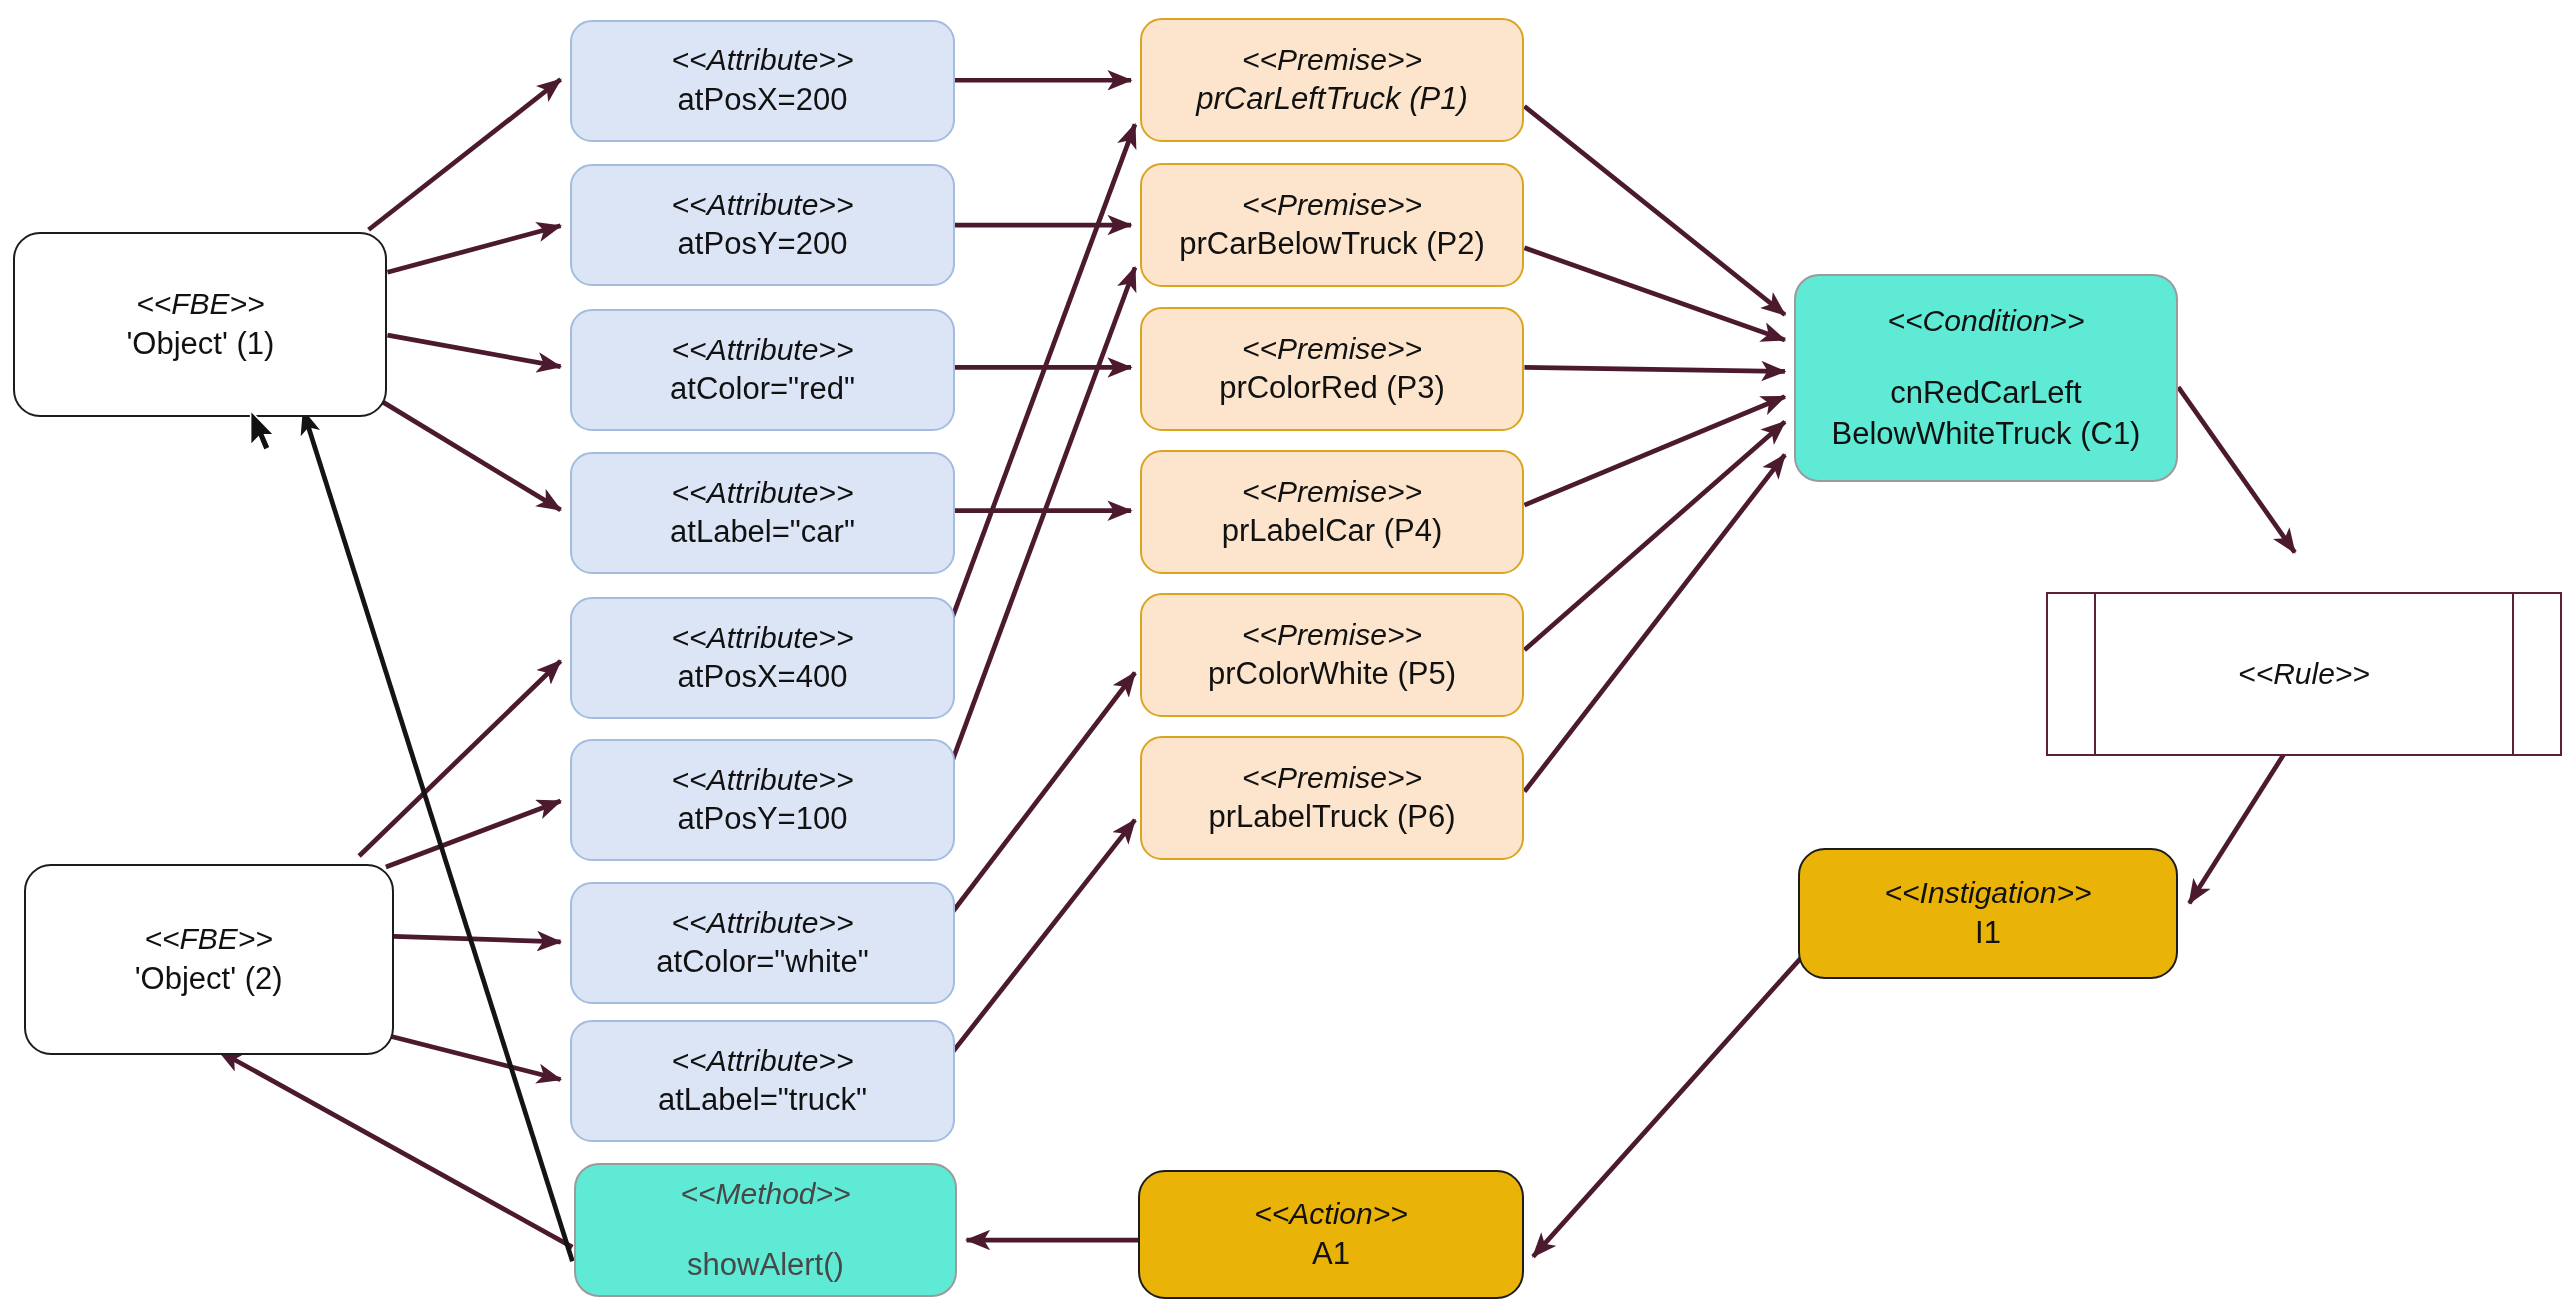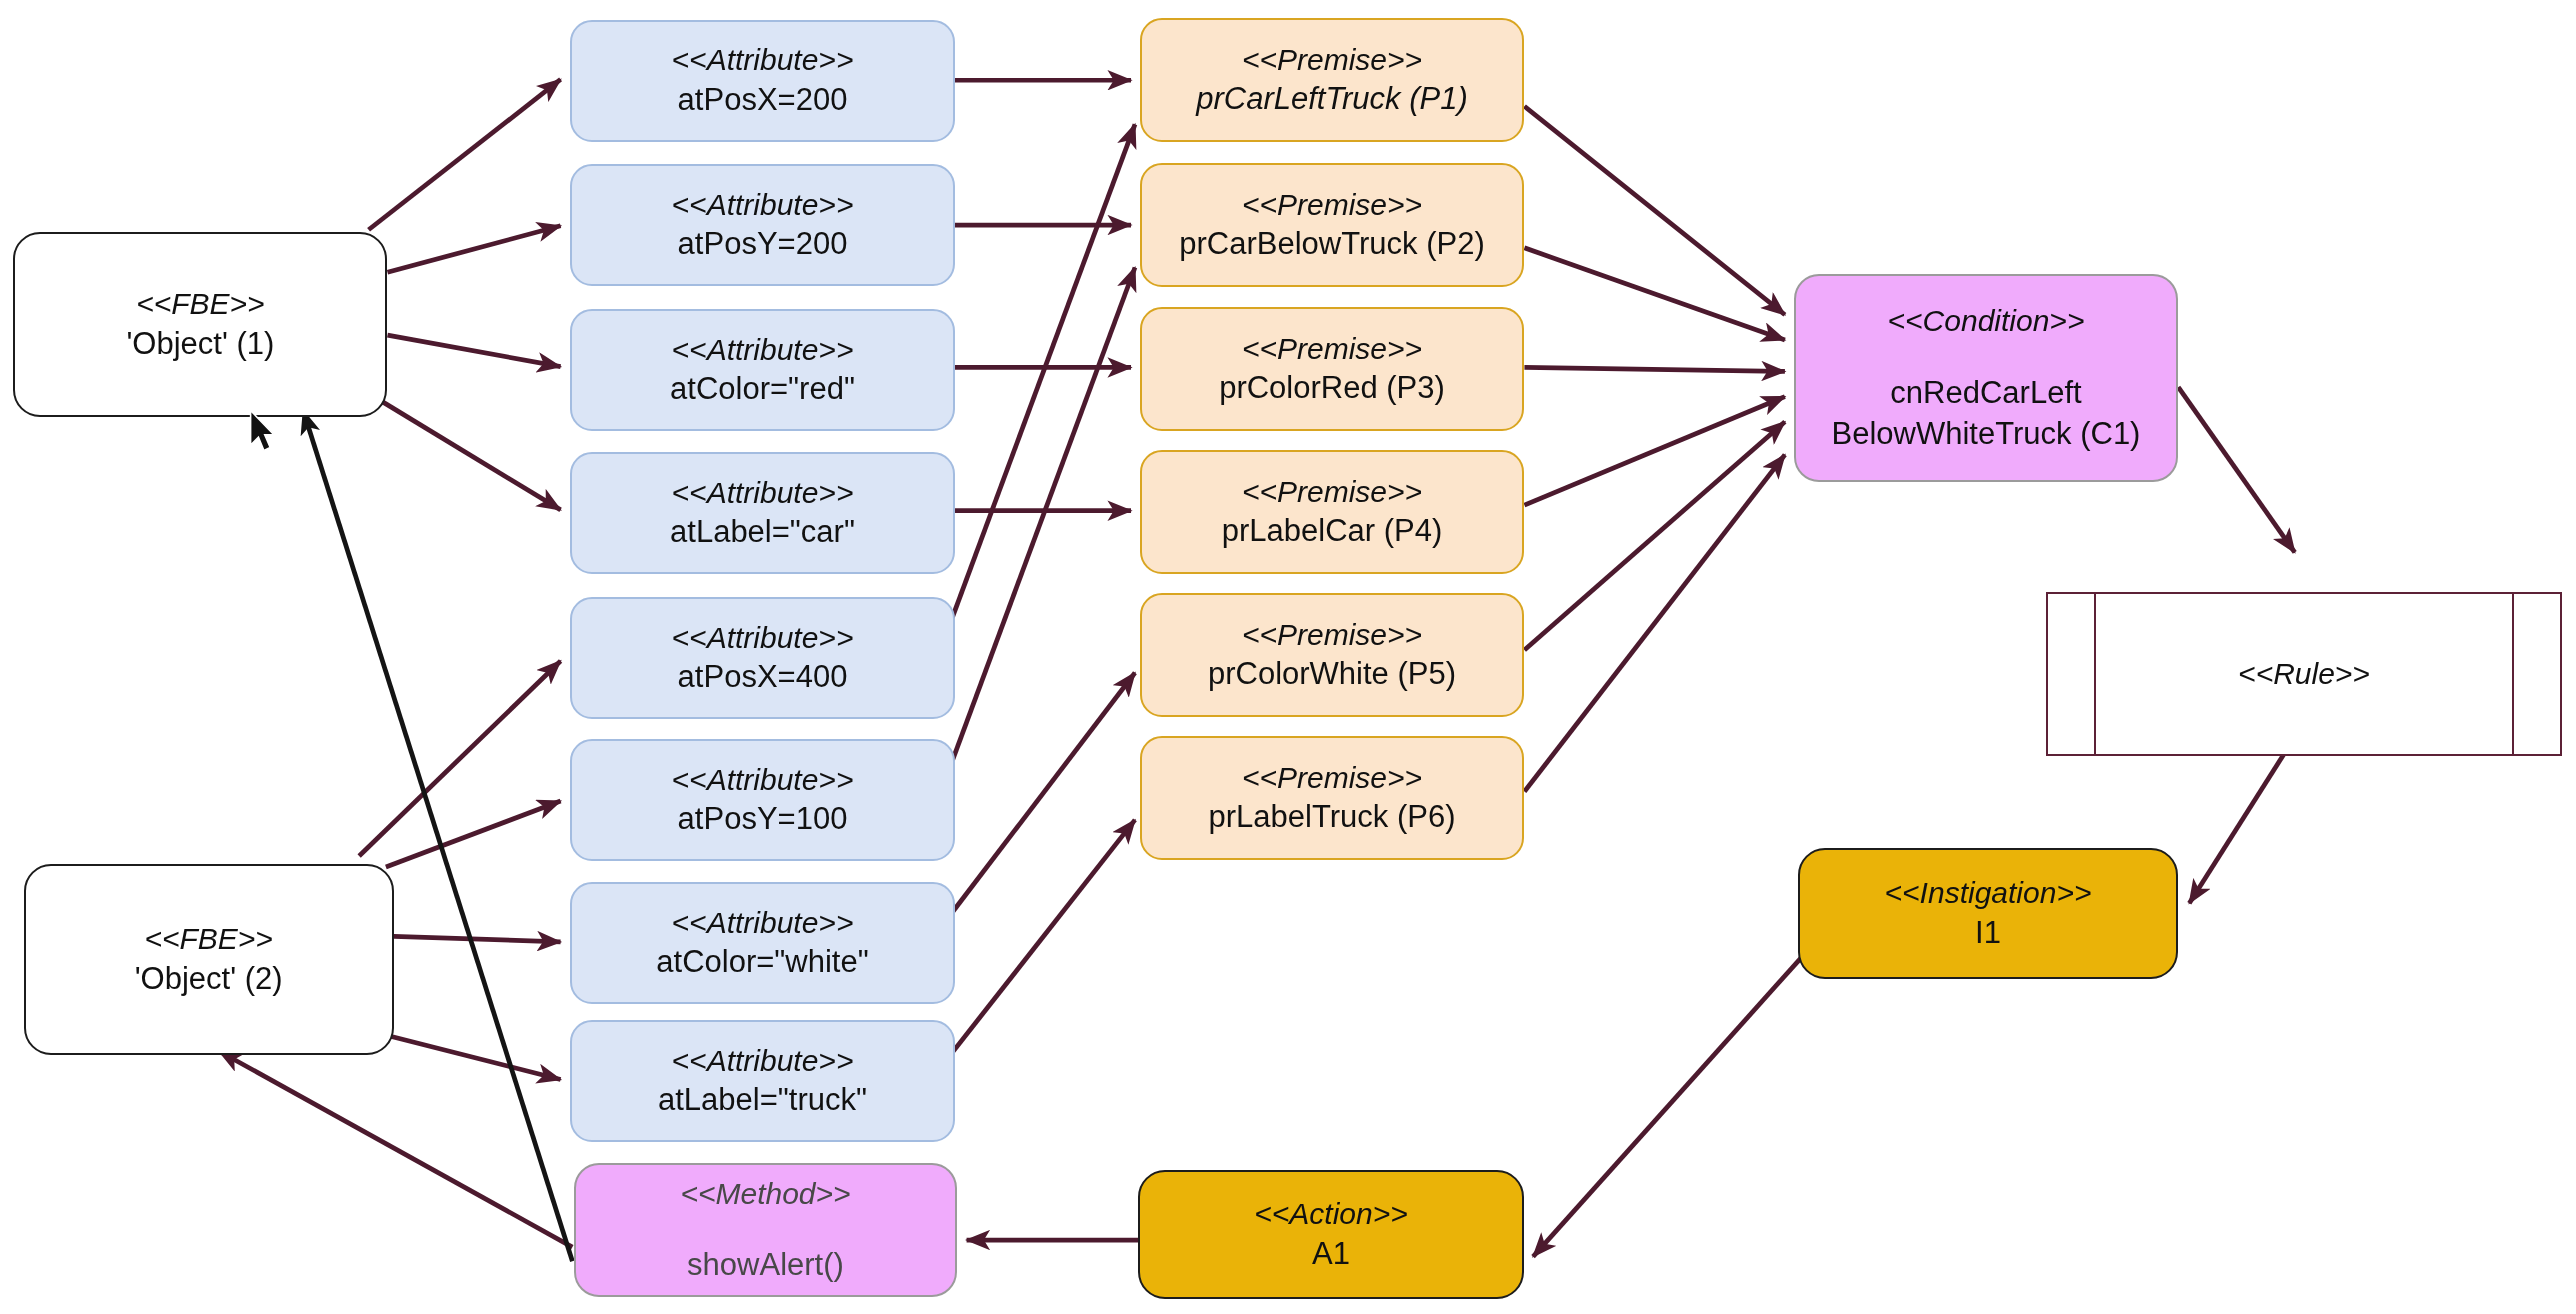--- a/index.html
+++ b/index.html
@@ -5,21 +5,21 @@
   html,body{margin:0;padding:0;background:#ffffff;}
   body{width:2576px;height:1314px;position:relative;font-family:"Liberation Sans",sans-serif;overflow:hidden;}
   .wires{position:absolute;left:0;top:0;z-index:1;pointer-events:none;}
   .node{position:absolute;z-index:2;box-sizing:border-box;display:flex;flex-direction:column;
         align-items:center;justify-content:center;text-align:center;color:#111111;padding:6.3px 15.7px;}
   .node .stereo{font-style:italic;font-size:30px;line-height:1.32;white-space:nowrap;}
   .node .nm{font-size:31px;line-height:1.32;}
   .fbe{background:#ffffff;border:2.4px solid #1c1c1c;border-radius:27px;margin-top:12px;}
   .attr{background:#dbe5f6;border:2.4px solid #a3bce0;border-radius:22px;}
   .premise{background:#fce5cc;border:2.4px solid #d9a521;border-radius:22px;}
-  .grayed{background:#f0abfc;border:2.4px solid #9b9b9b;border-radius:25px;gap:32px;}
+  .grayed{background:#5eead4;border:2.4px solid #9b9b9b;border-radius:25px;gap:32px;}
   .plain{background:#eab308;border:2.4px solid #1c1c1c;border-radius:27px;}
   .rule{background:#ffffff;border:2.4px solid #5c2136;border-radius:0;padding:6.3px 63px;}
   .rule .bar{position:absolute;top:0;bottom:0;width:2.4px;background:#5c2136;}
   .method-text{color:#484848;}
   .italic{font-style:italic;}
   .cursor{position:absolute;z-index:5;}
 </style>
 </head>
 <body>
 

